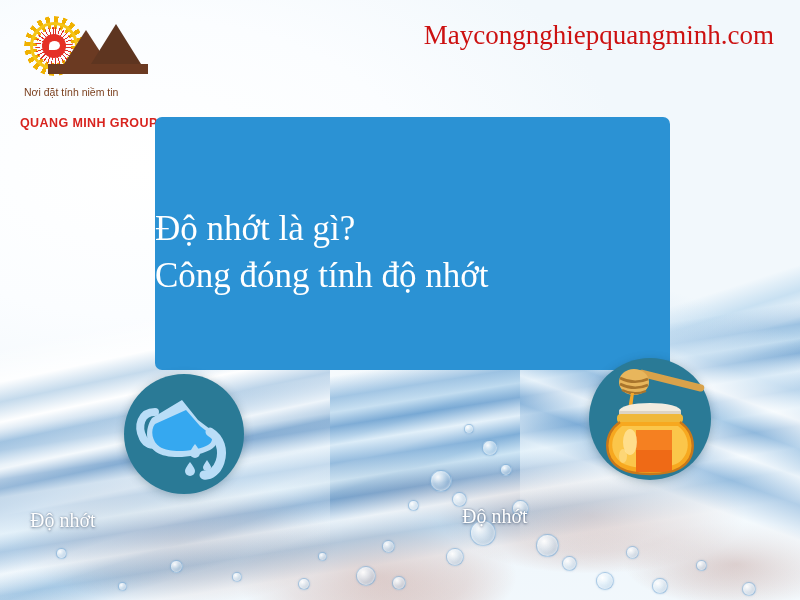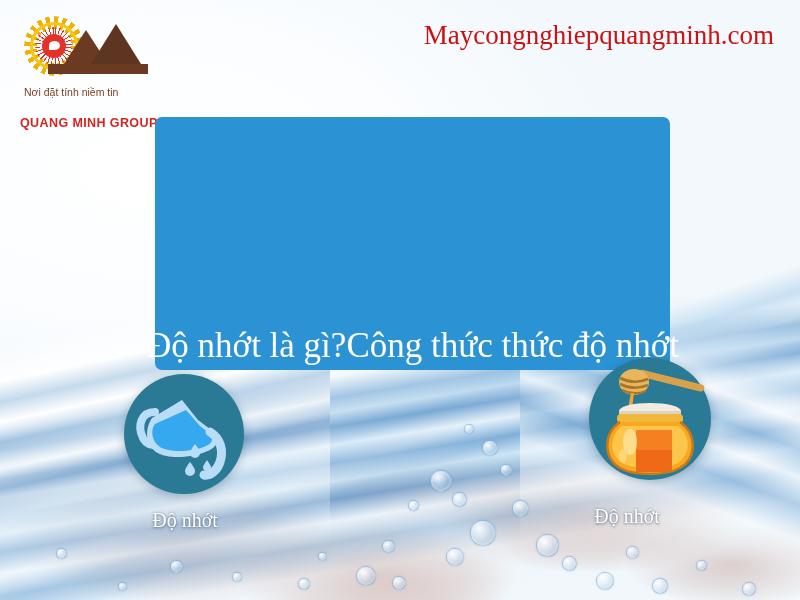--- a/index.html
+++ b/index.html
@@ -148,43 +148,43 @@
   #site-url{
     position:absolute; right:26px; top:20px;
     font-family:"Liberation Serif", serif;
     font-size:27px; color:#cc1111; white-space:nowrap;
   }
 
   
   #title-box{
     position:absolute; left:155px; top:117px; width:515px; height:253px;
     background:#2b92d4; border-radius:7px;
-    display:flex; flex-direction:row;
-    align-items:flex-end; justify-content:center;
+    display:flex; flex-direction:column;
+    align-items:flex-start; justify-content:center;
     padding-top:18px;
   }
   .title-line{
     color:#ffffff; font-family:"Liberation Serif", serif;
     font-size:35px; line-height:1.33; text-align:center; white-space:nowrap;
   }
 
   
   .circle-icon{
     position:absolute; border-radius:50%;
     background:#2a7a96;
     box-shadow:0 2px 10px rgba(20,60,80,.30);
   }
   #water-circle{ left:124px; top:374px; width:120px; height:120px; }
   #honey-circle{ left:589px; top:358px; width:122px; height:122px; }
 
   .icon-svg{ position:absolute; inset:0; width:100%; height:100%; }
 
   
   .caption{
-    position:absolute; text-align:center;
+    position:absolute; 
     color:#ffffff; font-family:"Liberation Serif", serif;
     text-shadow:0 1px 3px rgba(40,60,90,.55), 0 0 2px rgba(40,60,90,.35);
     line-height:1.22;
   }
   #caption-left{ left:30px; top:508px; width:310px; }
   #caption-right{ left:462px; top:504px; width:330px; }
   .cap-title{ font-size:20px; display:block; }
   .cap-value{ font-size:22px; display:block; white-space:nowrap; }
 </style>
 </head>
@@ -237,21 +237,21 @@
       <div class="mtn-base"></div>
     </div>
     <div class="logo-name">QUANG MINH GROUP</div>
     <div class="logo-tag">Nơi đặt tính niềm tin</div>
   </div>
 
   <div id="site-url">Maycongnghiepquangminh.com</div>
 
   <div id="title-box">
     <div class="title-line">Độ nhớt là gì?</div>
-    <div class="title-line">Công thức thức độ nhớt</div>
+    <div class="title-line">Công đóng tính độ nhớt</div>
   </div>
 
   <div id="water-circle" class="circle-icon">
     <svg class="icon-svg" viewBox="0 0 120 120">
 
       <path d="M31 38 C17 38 13 52 19 64 C22 70 28 72 32 70" fill="none" stroke="#b9ddf7" stroke-width="8" stroke-linecap="round"></path>
 
       <path d="M28 44 L58 26 L74 46 L90 58 C96 63 94 72 86 76
                C70 84 44 86 32 78 C22 71 20 56 28 44 Z" fill="#b9ddf7"></path>
 

